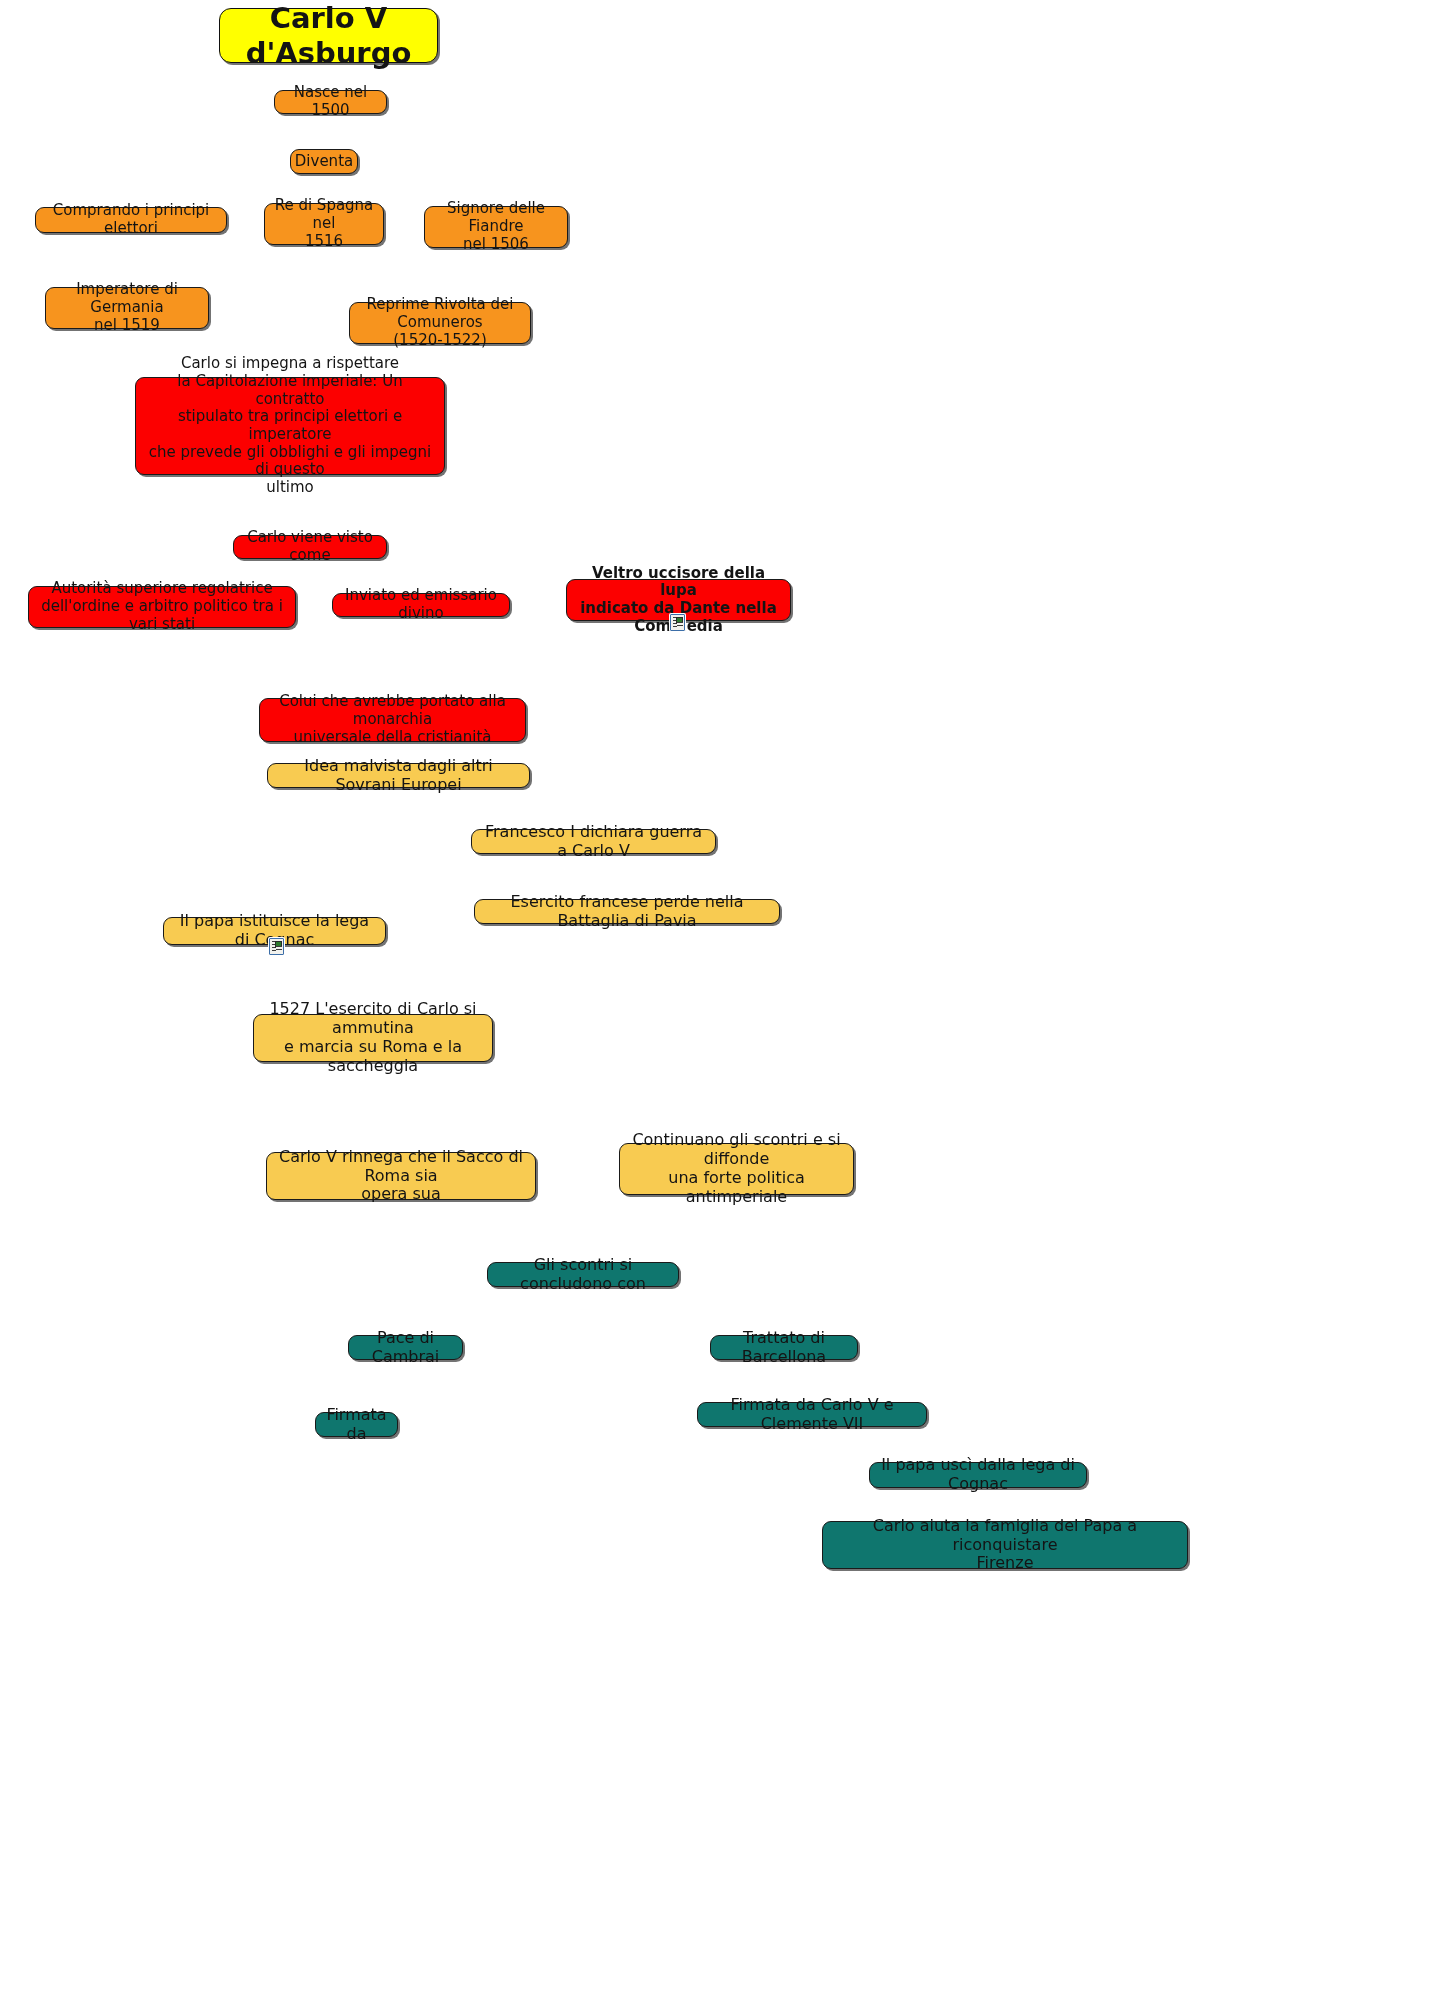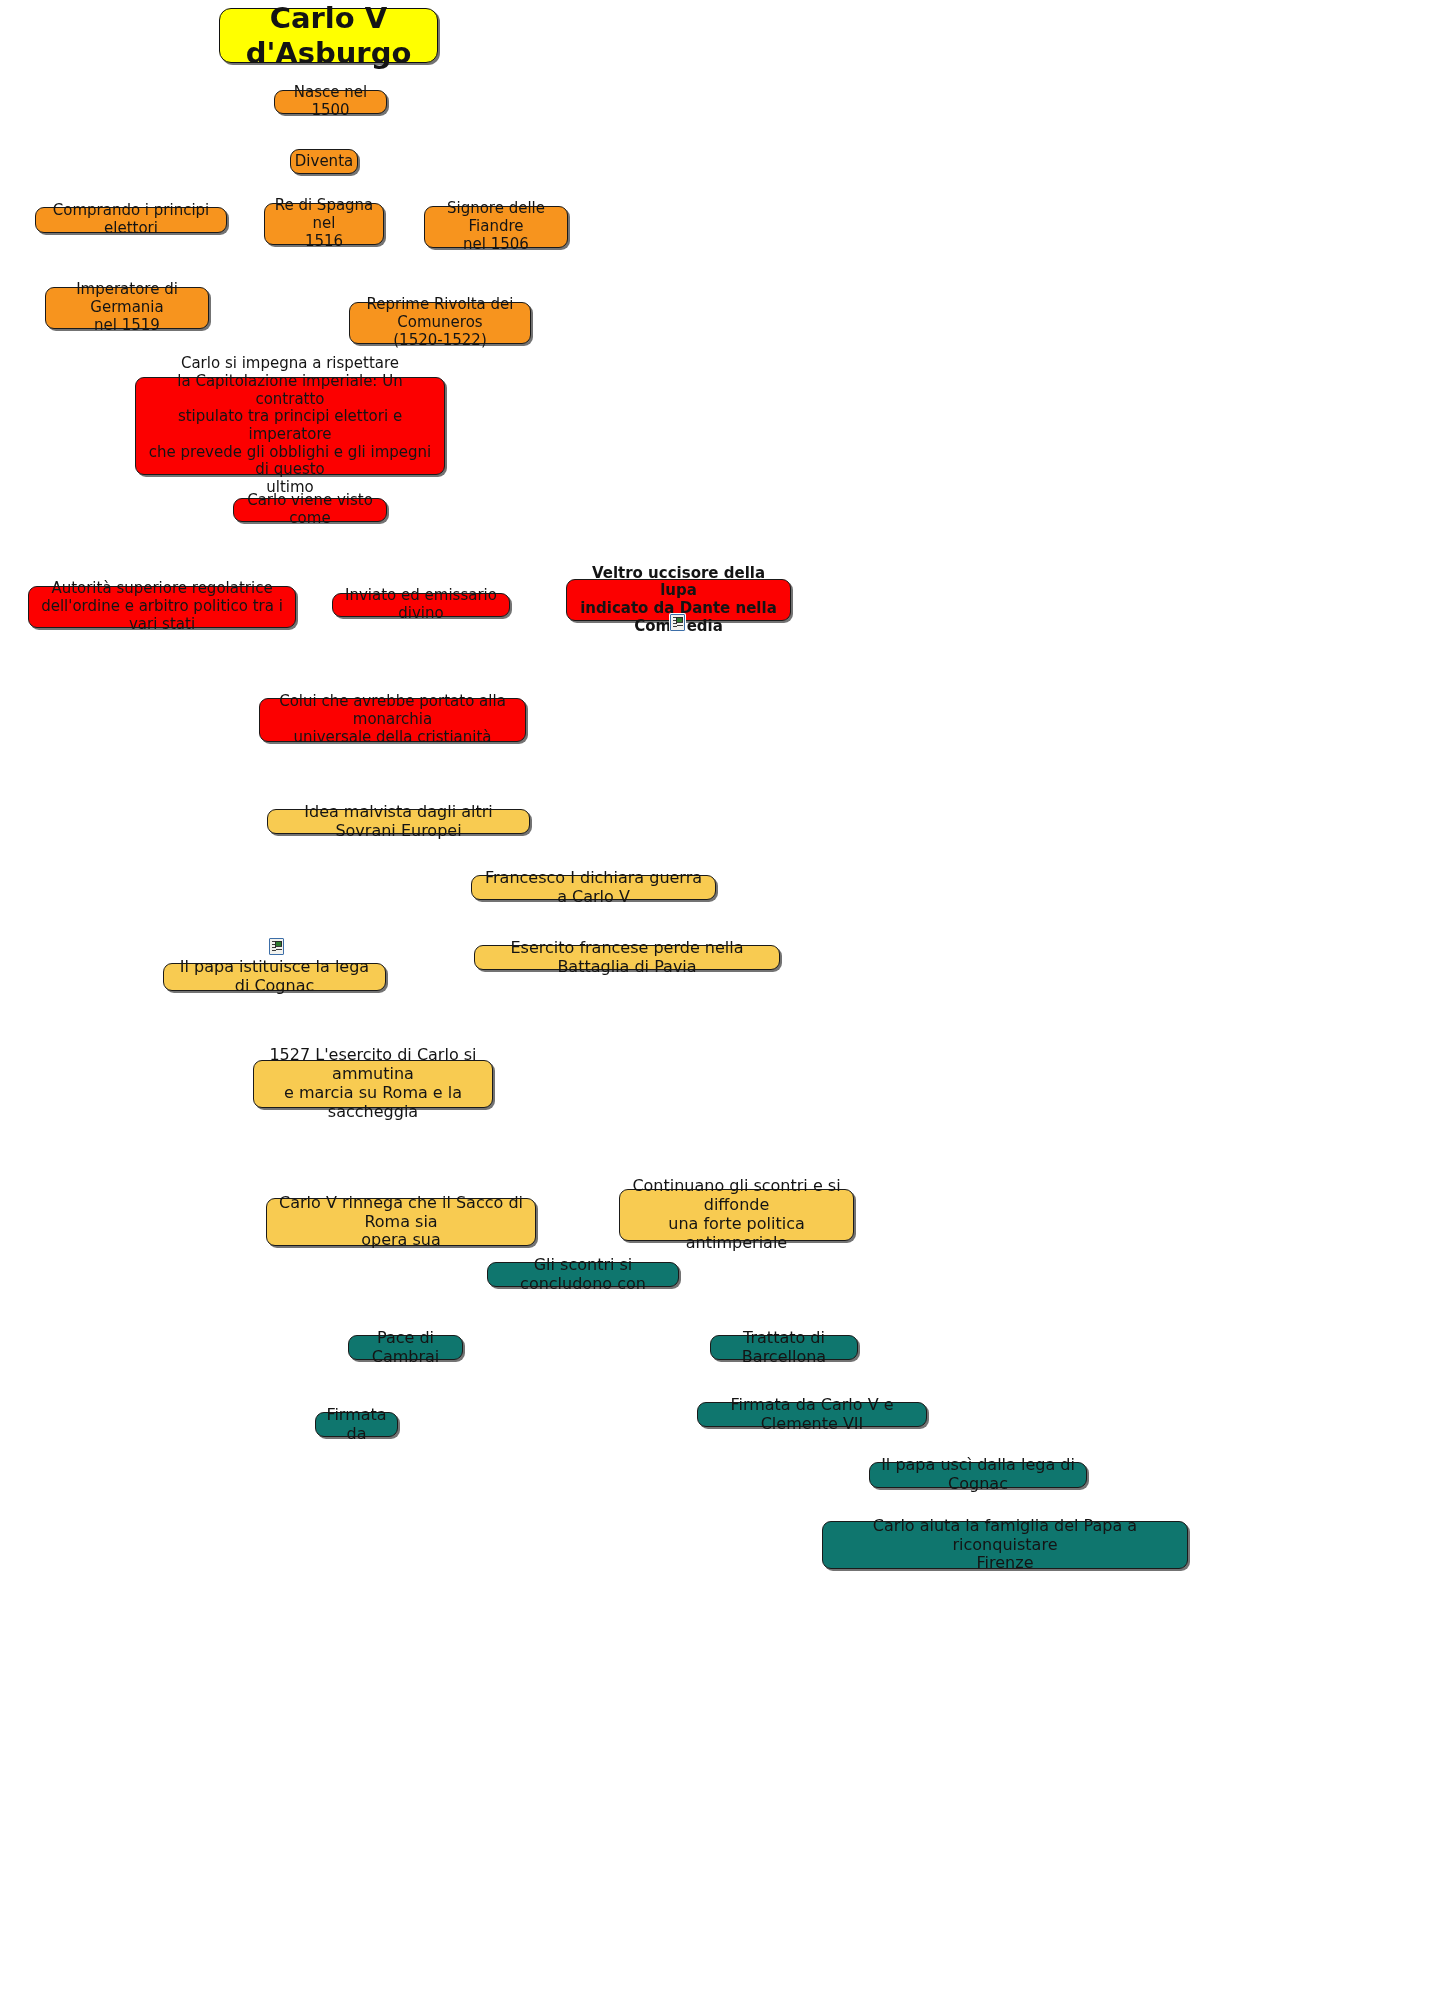--- a/index.html
+++ b/index.html
@@ -37,21 +37,21 @@
   .node-title {
     font-weight: bold;
     font-size: 29px;
     border-radius: 12px;
     border: 1px solid #111;
     line-height: 1.2;
   }
   .c-yellow  { background: #ffff00; }
   .c-orange  { background: #f7941e; }
   .c-red     { background: #fc0000; }
-  .c-gold    { background: #f8cb51; margin-top: 46px; }
+  .c-gold    { background: #f8cb51; }
   .c-green   { background: #0f766e; }
 
   .f-sm  { font-size: 15px; }
   .f-md  { font-size: 16px; }
 
   
   .note-icon {
     position: absolute;
     width: 15px;
     height: 17px;
@@ -109,21 +109,21 @@
 nel 1506</span></div>
     <div class="node c-orange f-sm" style="left: 45px; top: 287px; width: 164px; height: 42px;"><span>Imperatore di Germania
 nel 1519</span></div>
     <div class="node c-orange f-sm" style="left: 313px; top: 302px; width: 182px; height: 42px; margin-left: 36px;"><span>Reprime Rivolta dei Comuneros
 (1520-1522)</span></div>
     <div class="node c-red f-sm" style="left: 135px; top: 377px; width: 310px; height: 98px;"><span>Carlo si impegna a rispettare
 la Capitolazione imperiale: Un contratto
 stipulato tra principi elettori e imperatore
 che prevede gli obblighi e gli impegni di questo
 ultimo</span></div>
-    <div class="node c-red f-sm" style="left: 233px; top: 498px; width: 154px; height: 24px;"><span>Carlo viene visto come</span></div>
+    <div class="node c-red f-sm" style="left: 233px; top: 535px; width: 154px; height: 24px;"><span>Carlo viene visto come</span></div>
     <div class="node c-red f-sm" style="left: 3px; top: 586px; width: 268px; height: 42px; margin-left: 25px;"><span>Autorità superiore regolatrice
 dell'ordine e arbitro politico tra i vari stati</span></div>
     <div class="node c-red f-sm" style="left: 332px; top: 593px; width: 178px; height: 24px;"><span>Inviato ed emissario divino</span></div>
     <div class="node c-red f-sm" style="left: 566px; top: 579px; width: 225px; height: 42px; font-weight: bold;"><span>Veltro uccisore della lupa
 indicato da Dante nella Commedia</span></div>
     <div class="note-icon" style="left: 670px; top: 614px;">
       <span class="lines"></span>
       <span class="pic"></span>
       <span class="lines2"></span>
     </div>

